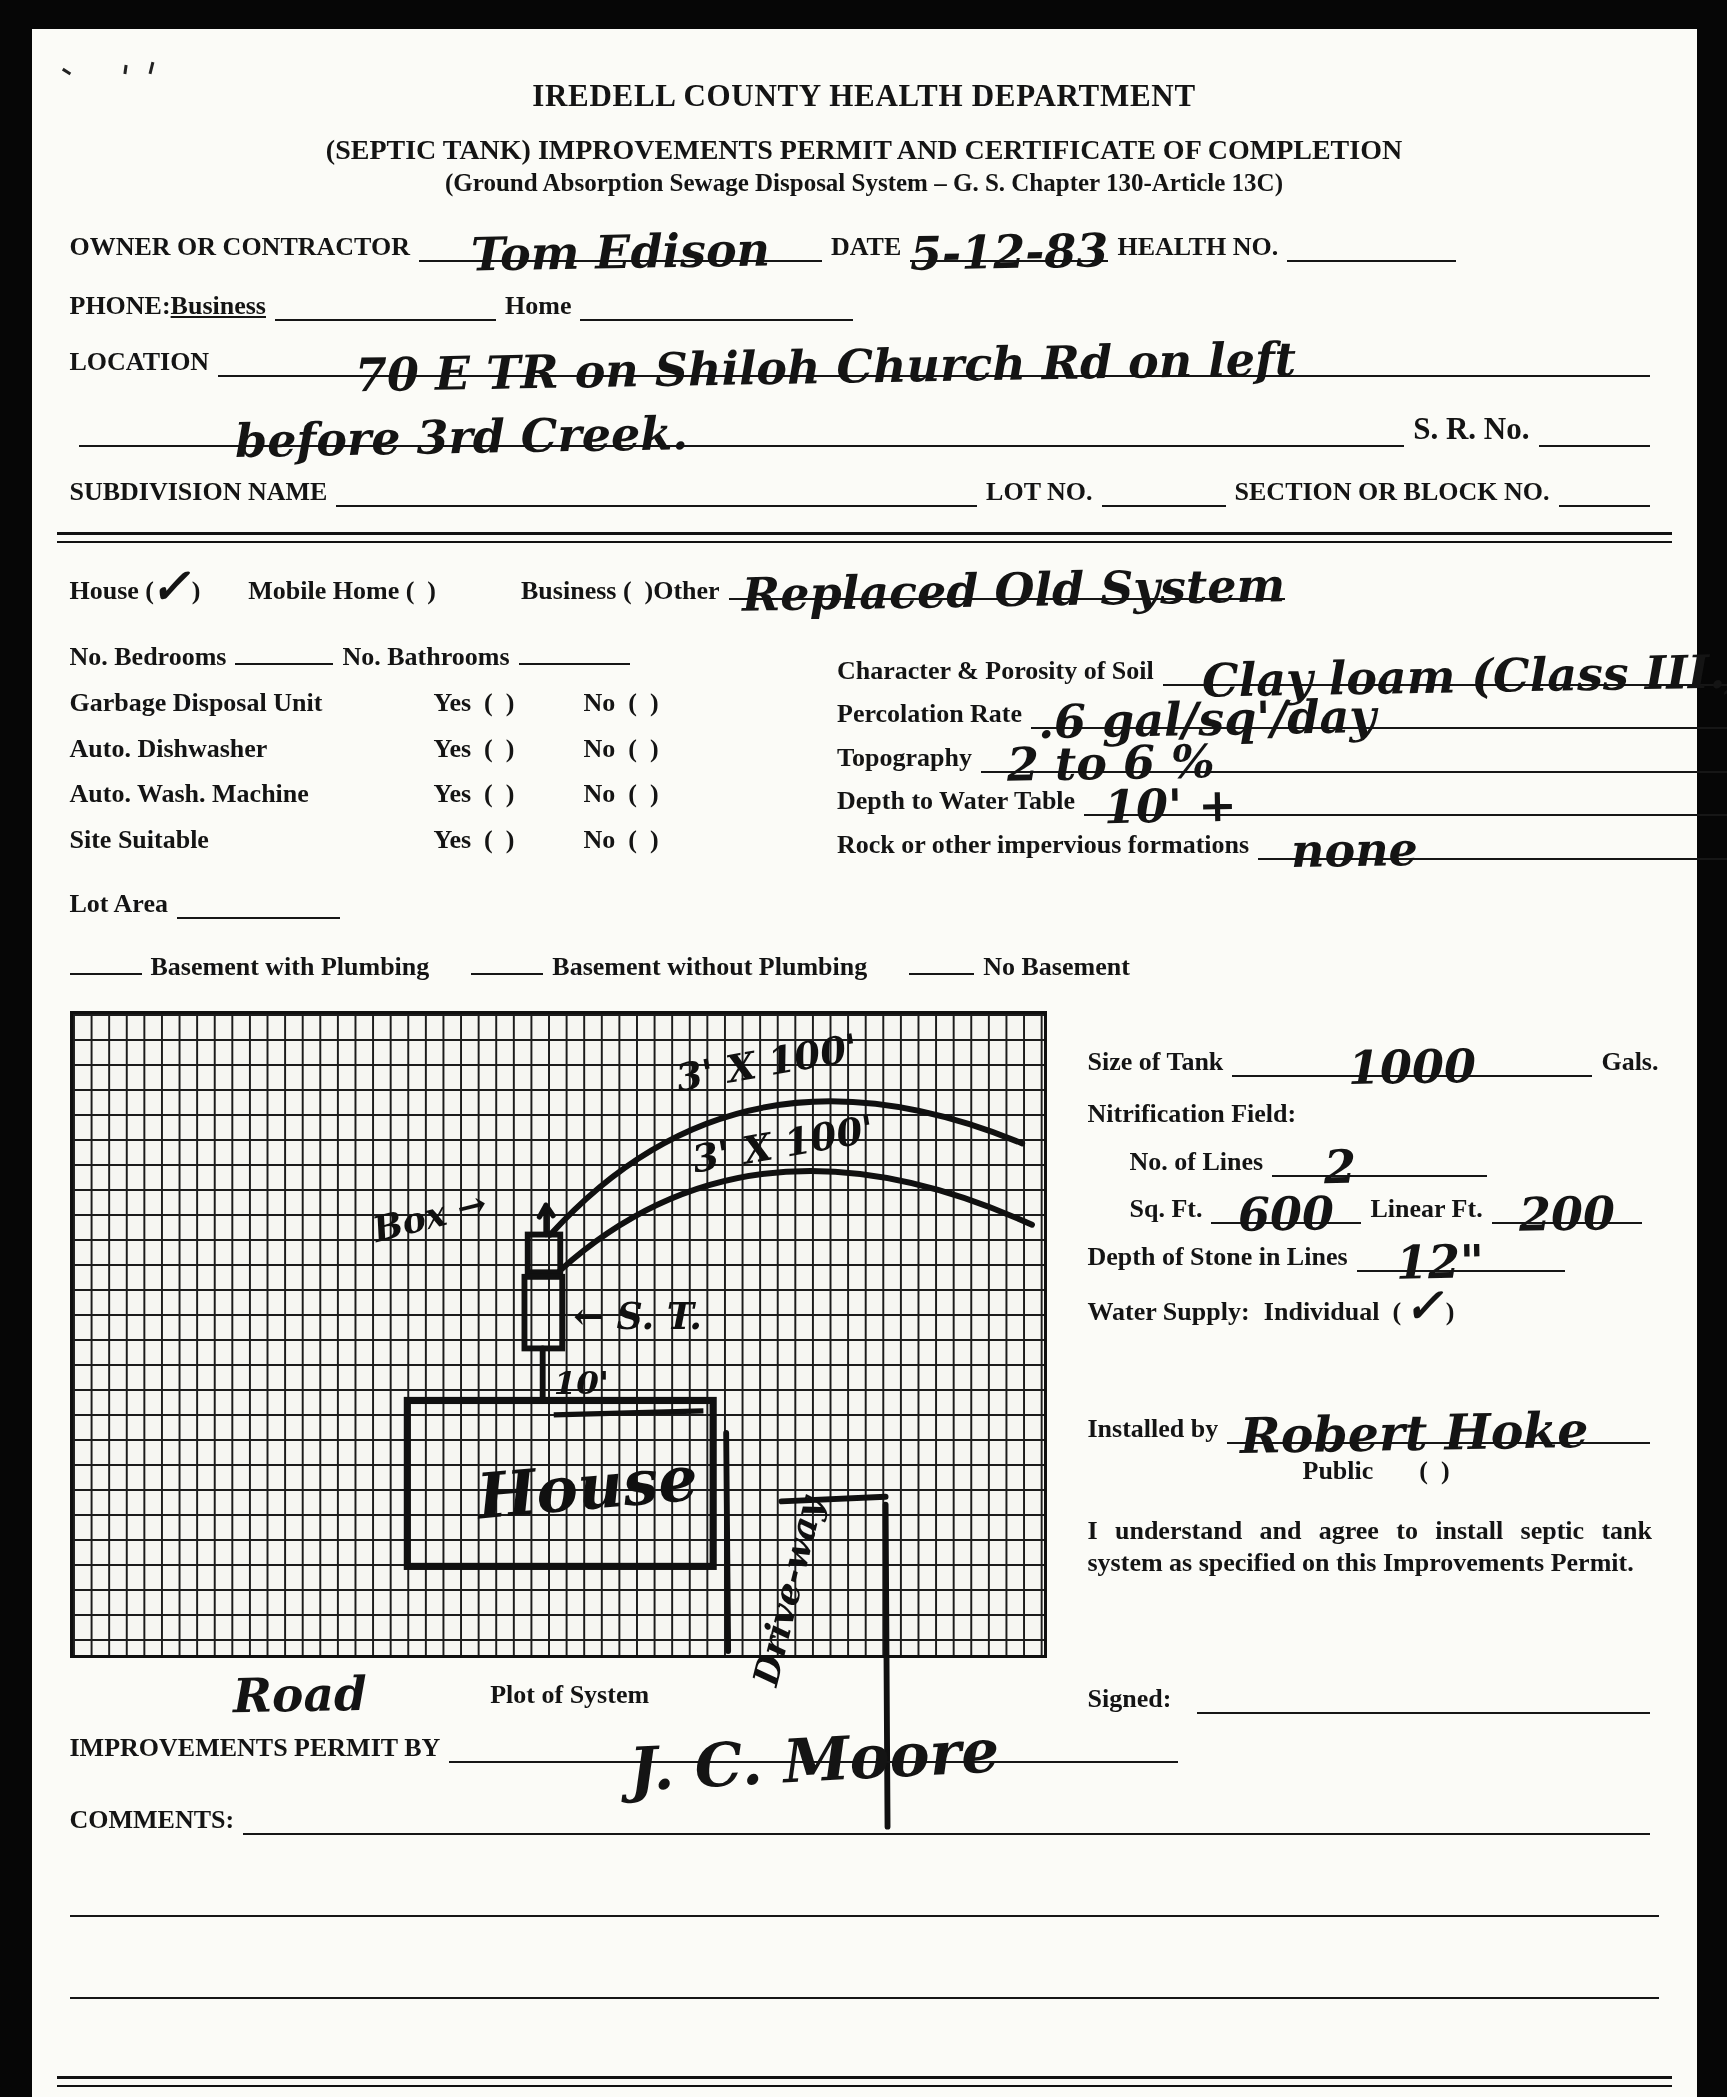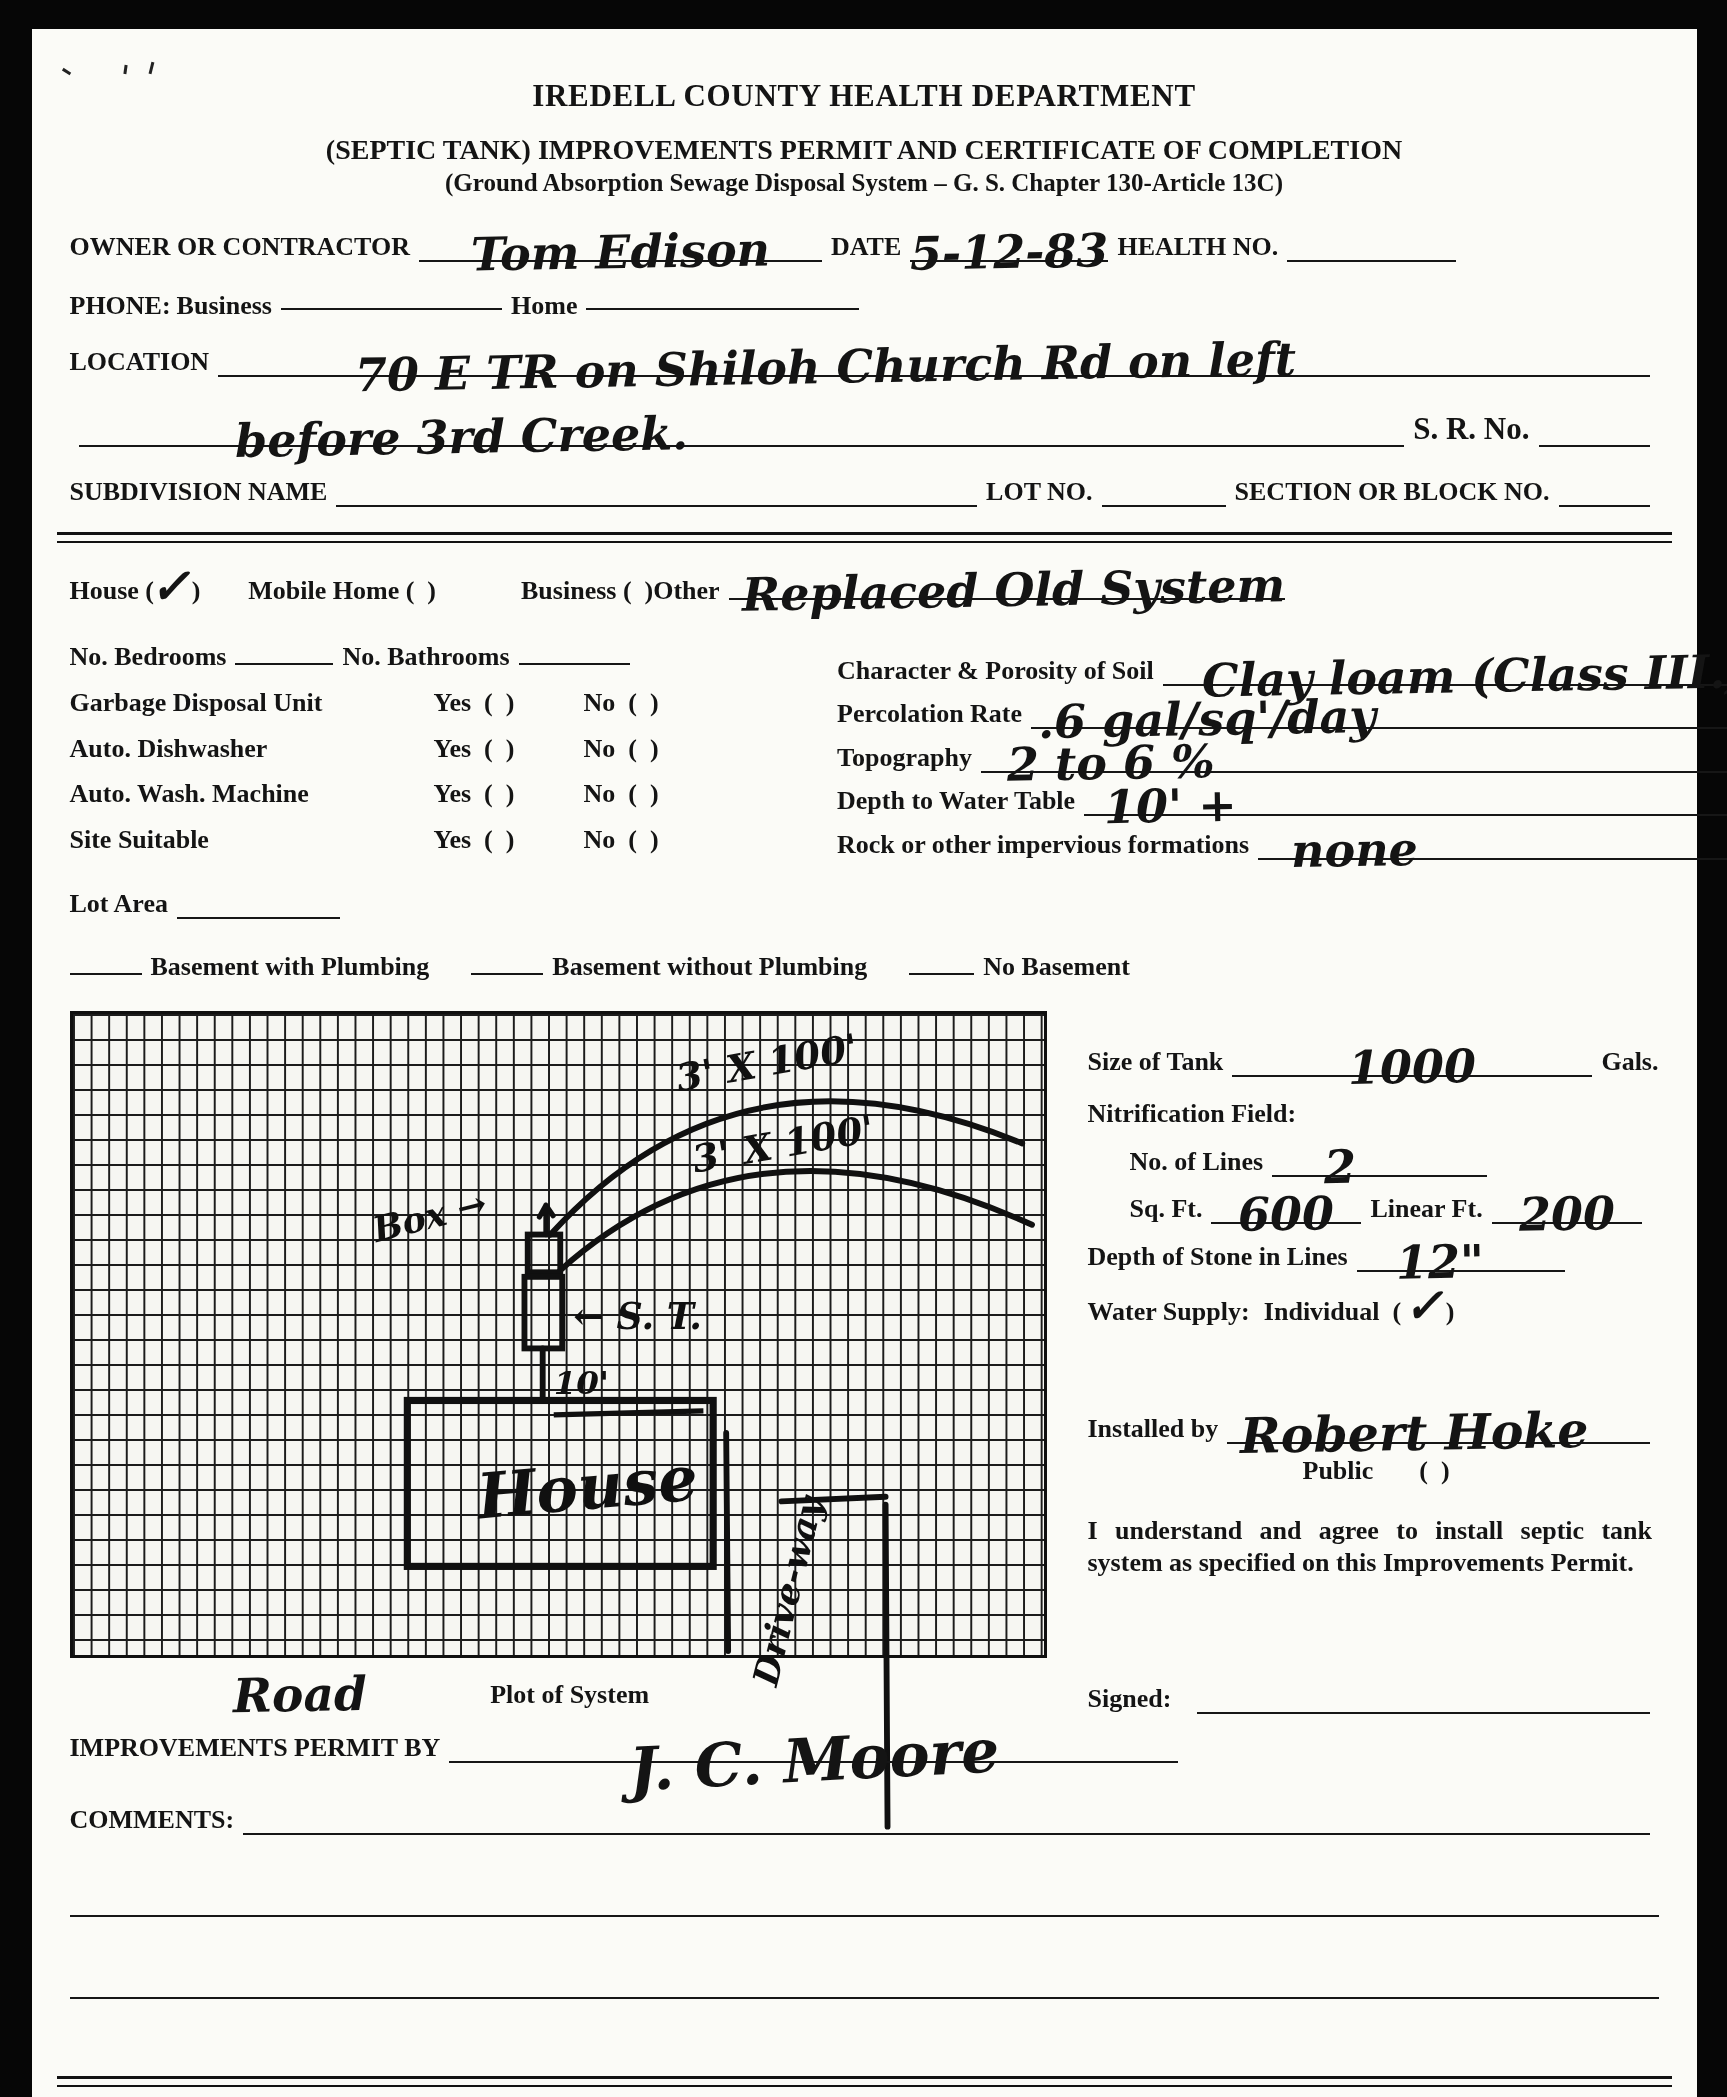--- a/index.html
+++ b/index.html
@@ -104,23 +104,23 @@
       <span class="hw big">Tom Edison</span>
     </span>
     <span class="lbl">DATE</span>
     <span class="fill center" style="flex:0 0 195px;">
       <span class="hw big">5-12-83</span>
     </span>
     <span class="lbl">HEALTH NO.</span>
     <span class="fill" style="flex:0 0 169px;"></span>
   </div>
 
-  <div class="row" style="margin-top:29px;align-items:center;">
+  <div class="row" style="margin-top:29px;">
     <span class="lbl">PHONE:</span>
-    <span class="lbl" style="margin-left:6px;">Business</span>
+    <span class="lbl" style="margin-left:0;text-decoration:underline;">Business</span>
     <span class="fill" style="flex:0 0 221px;"></span>
     <span class="lbl">Home</span>
     <span class="fill" style="flex:0 0 273px;"></span>
     <span class="spacer"></span>
   </div>
 
   <div class="row" style="margin-top:26px;">
     <span class="lbl">LOCATION</span>
     <span class="fill">
       <span class="hw big" style="margin-left:137px;">70 E TR on Shiloh Church Rd on left</span>

